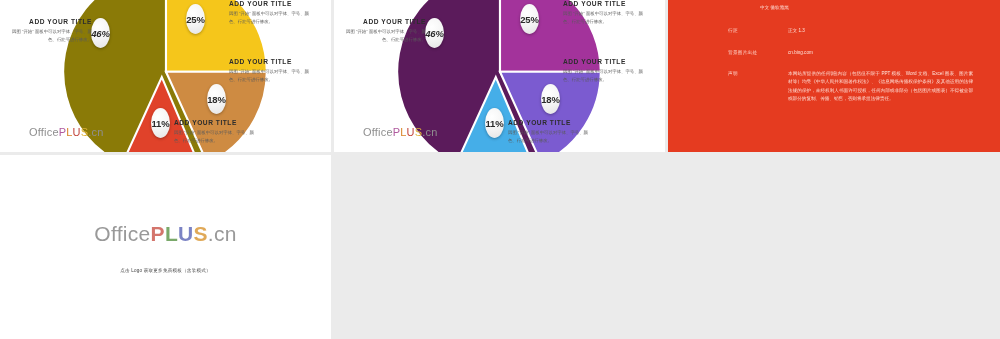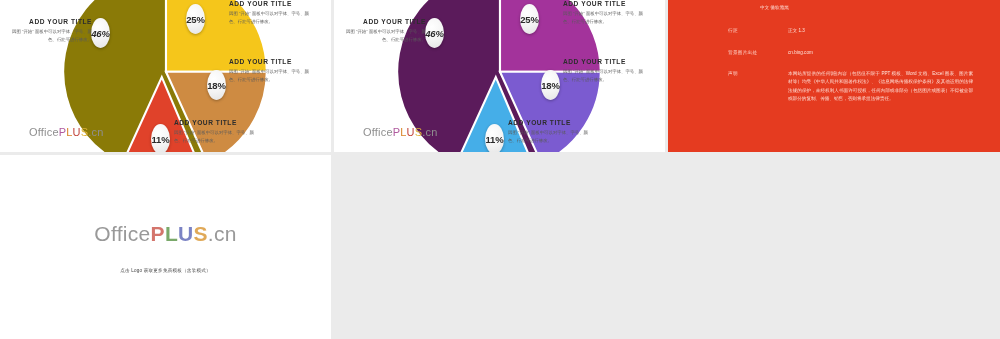--- a/index.html
+++ b/index.html
@@ -26,22 +26,22 @@
   
   .pct {
     position: absolute; width: 19px; height: 30px; border-radius: 50%;
     background: radial-gradient(circle at 35% 30%, #ffffff 0%, #f3f3f3 55%, #e2e2e2 100%);
     box-shadow: 0 1px 3px rgba(0,0,0,0.30);
     display: flex; align-items: center; justify-content: center;
     font-size: 9.5px; font-weight: bold; color: #2b2b2b; letter-spacing: -0.2px;
   }
   .pct-46 { left: 91px;  top: 18px; font-style: italic; }
   .pct-25 { left: 186px; top: 4px;  }
-  .pct-18 { left: 207px; top: 70px; }
-  .pct-11 { left: 151px; top: 124px; }
+  .pct-18 { left: 207px; top: 84px; }
+  .pct-11 { left: 151px; top: 108px; }
 
   
   .callout { position: absolute; width: 86px; }
   .callout .c-title {
     font-size: 6.6px; font-weight: bold; color: #2d2d2d;
     letter-spacing: 0.55px; line-height: 1.35; white-space: nowrap;
   }
   .callout .c-body {
     font-size: 4.4px; color: #5a5a5a; line-height: 1.75; margin-top: 1.5px;
   }

